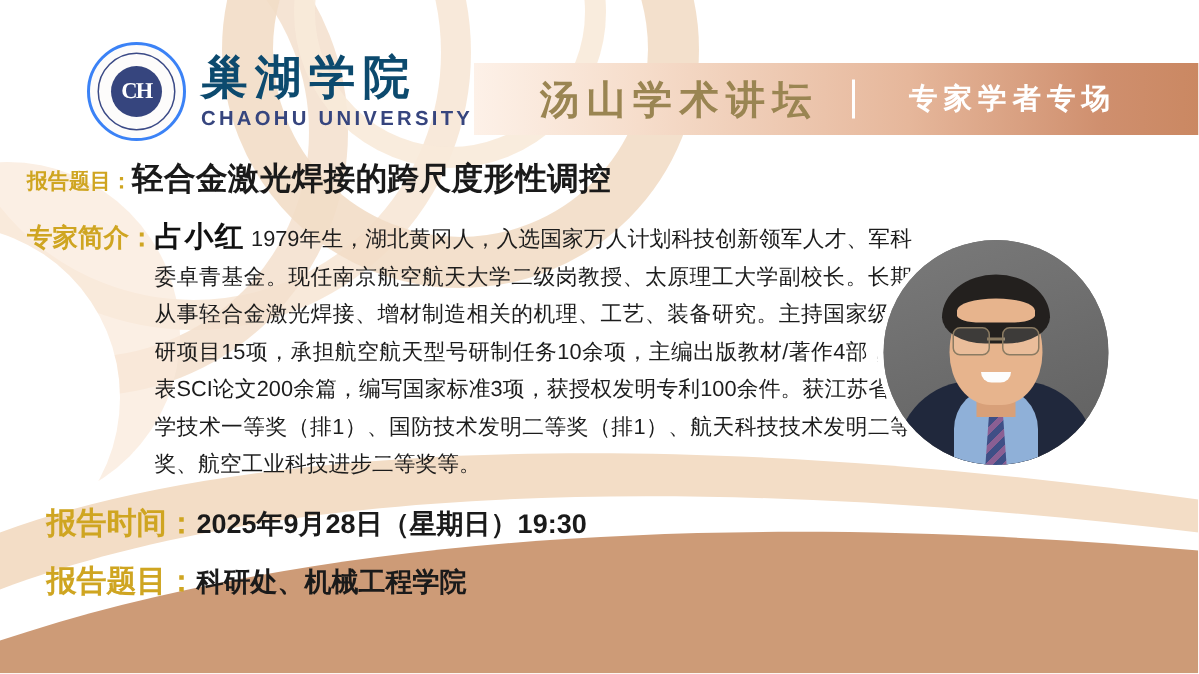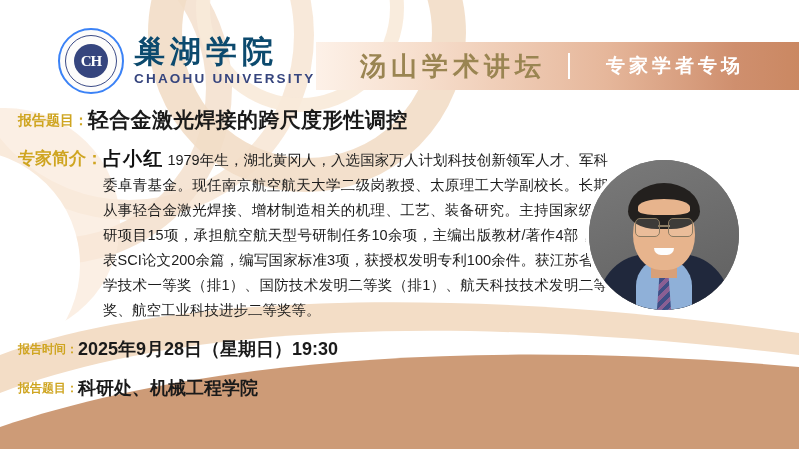--- a/index.html
+++ b/index.html
@@ -152,21 +152,21 @@
   .bio-row{margin-top:13px;}
   .bio-row .label{font-size:17px;line-height:25px;}
   .bio-text{
     width:505px;
     font-size:14.5px;color:#1c1c1c;line-height:25px;
     text-align:justify;
   }
   .bio-name{font-size:19px;font-weight:bold;color:#111;letter-spacing:1px;}
 
   .info-row{margin-top:14px;}
-  .info-row .label{font-size:12px;line-height:25px;}
+  .info-row .label{font-size:20px;line-height:25px;margin-left:13px;}
   .info-val{
     font-size:18px;font-weight:bold;color:#1a1a1a;line-height:25px;
   }
 
   
   .portrait{
     position:absolute;left:589px;top:160px;width:150px;height:150px;
     border-radius:50%;
     overflow:hidden;
     background:#6e6e6e;

